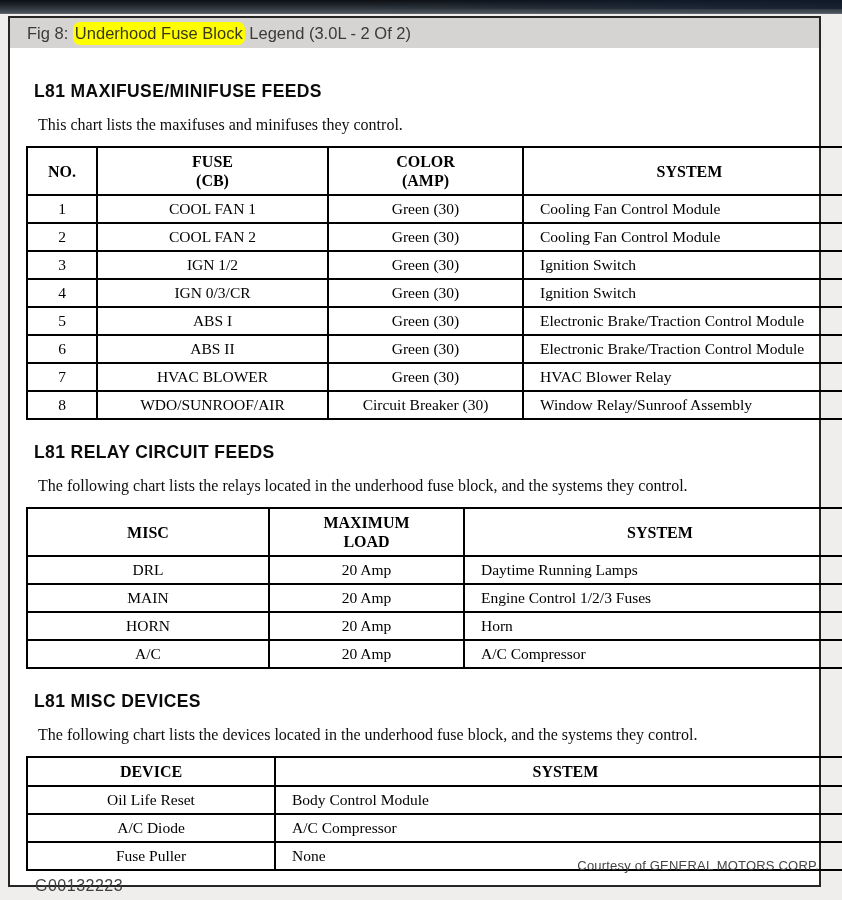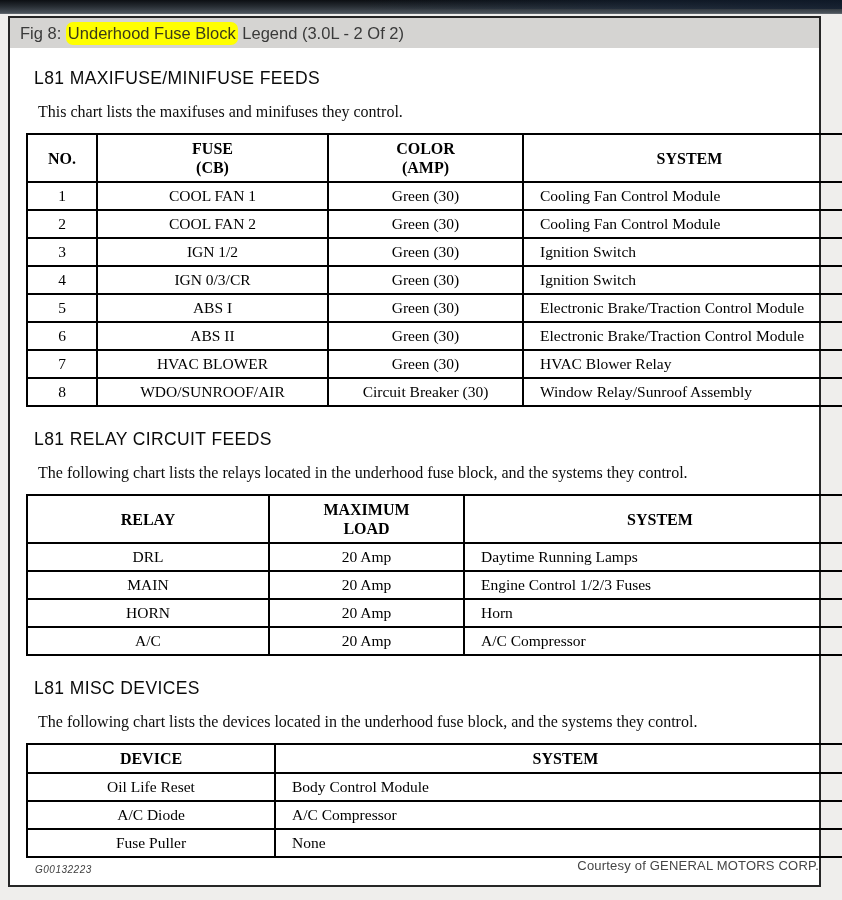--- a/index.html
+++ b/index.html
@@ -17,27 +17,27 @@
     content:"";position:absolute;top:0;right:0;width:480px;height:9px;
     background:linear-gradient(90deg,rgba(18,32,52,0) 0%,rgba(18,32,52,.55) 60%,rgba(16,28,46,.75) 100%);
   }
   
   .page{
     position:absolute;left:8px;top:16px;width:813px;height:871px;
     background:#ffffff;border:2px solid #262626;box-sizing:border-box;
   }
   .fig-bar{
     height:30px;background:#d5d4d2;display:flex;align-items:center;
-    padding:0 10px;font-size:16.5px;color:#3a3a3a;white-space:pre;
+    padding:0 17px;font-size:16.5px;color:#3a3a3a;white-space:pre;
   }
   .fig-bar mark{padding:2px 2px;color:#3a3a1a;border-radius:7px;}
   .content{padding:16px 20px 0 16px;}
   h2.section-title{
-    margin:4px 0 14px 8px;font-family:"Liberation Sans",sans-serif;
-    font-weight:normal;font-size:17.5px;color:#0b0b0b;letter-spacing:.4px;
+    margin:17px 0 14px 8px;font-family:"Liberation Sans",sans-serif;
+    font-weight:bold;font-size:17.5px;color:#0b0b0b;letter-spacing:.4px;
   }
   h2.mt{margin-top:22px;}
   p.section-desc{
     margin:0 0 12px 12px;font-family:"Liberation Serif",serif;
     font-size:16px;color:#0d0d0d;
   }
   table.doc{
     border-collapse:collapse;table-layout:fixed;width:831px;
     font-family:"Liberation Serif",serif;font-size:15.5px;color:#000;
     border:2px solid #a3a3a3;
@@ -45,21 +45,21 @@
   table.doc th,table.doc td{
     border:2px solid #000;text-align:center;padding:3px 4px;line-height:20px;
     overflow:hidden;
   }
   table.doc th{
     font-weight:bold;font-size:16px;white-space:pre-line;line-height:19px;
     padding:4px 4px;
   }
   table.doc td:last-child{text-align:left;padding-left:16px;}
   .figure-id{
-    margin:6px 0 0 9px;font-size:10px;color:#3f3f3f;letter-spacing:.5px;font-style:italic;
+    margin:6px 0 0 9px;font-size:16px;color:#3f3f3f;letter-spacing:.5px;
   }
   .courtesy{
     position:absolute;bottom:12px;left:0;width:100%;text-align:right;
     font-size:13px;color:#454545;letter-spacing:.2px;
   }
 </style>
 </head>
 <body>
 
 <div class="chrome-bar"></div>
@@ -147,21 +147,21 @@
       <h2 class="section-title mt">L81 RELAY CIRCUIT FEEDS</h2>
       <p class="section-desc">The following chart lists the relays located in the underhood fuse block, and the systems they control.</p>
       <table class="doc">
         <colgroup>
             <col style="width:242px">
             <col style="width:195px">
             <col>
           </colgroup>
         <thead>
             <tr>
-              <th>RELAY</th>
+              <th>MISC</th>
               <th>MAXIMUM
 LOAD</th>
               <th>SYSTEM</th>
             </tr>
           </thead>
         <tbody>
             <tr>
               <td>DRL</td>
               <td>20 Amp</td>
               <td>Daytime Running Lamps</td>

